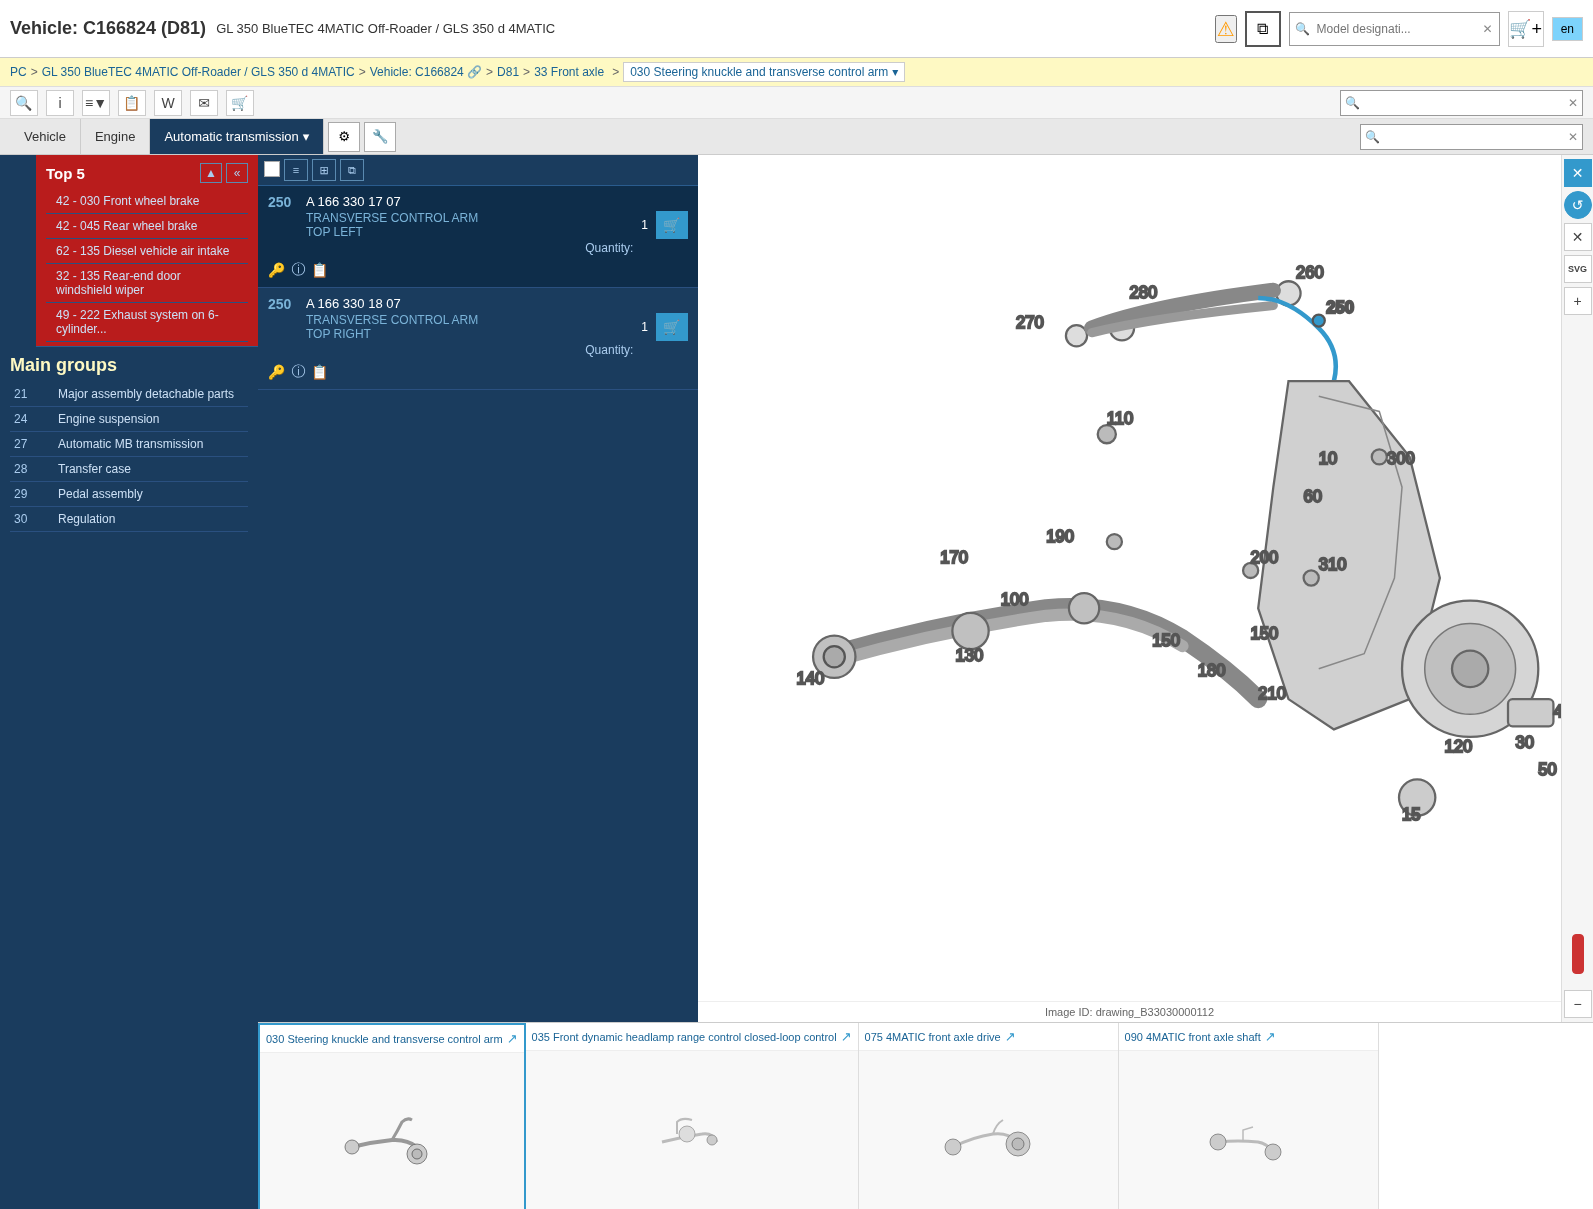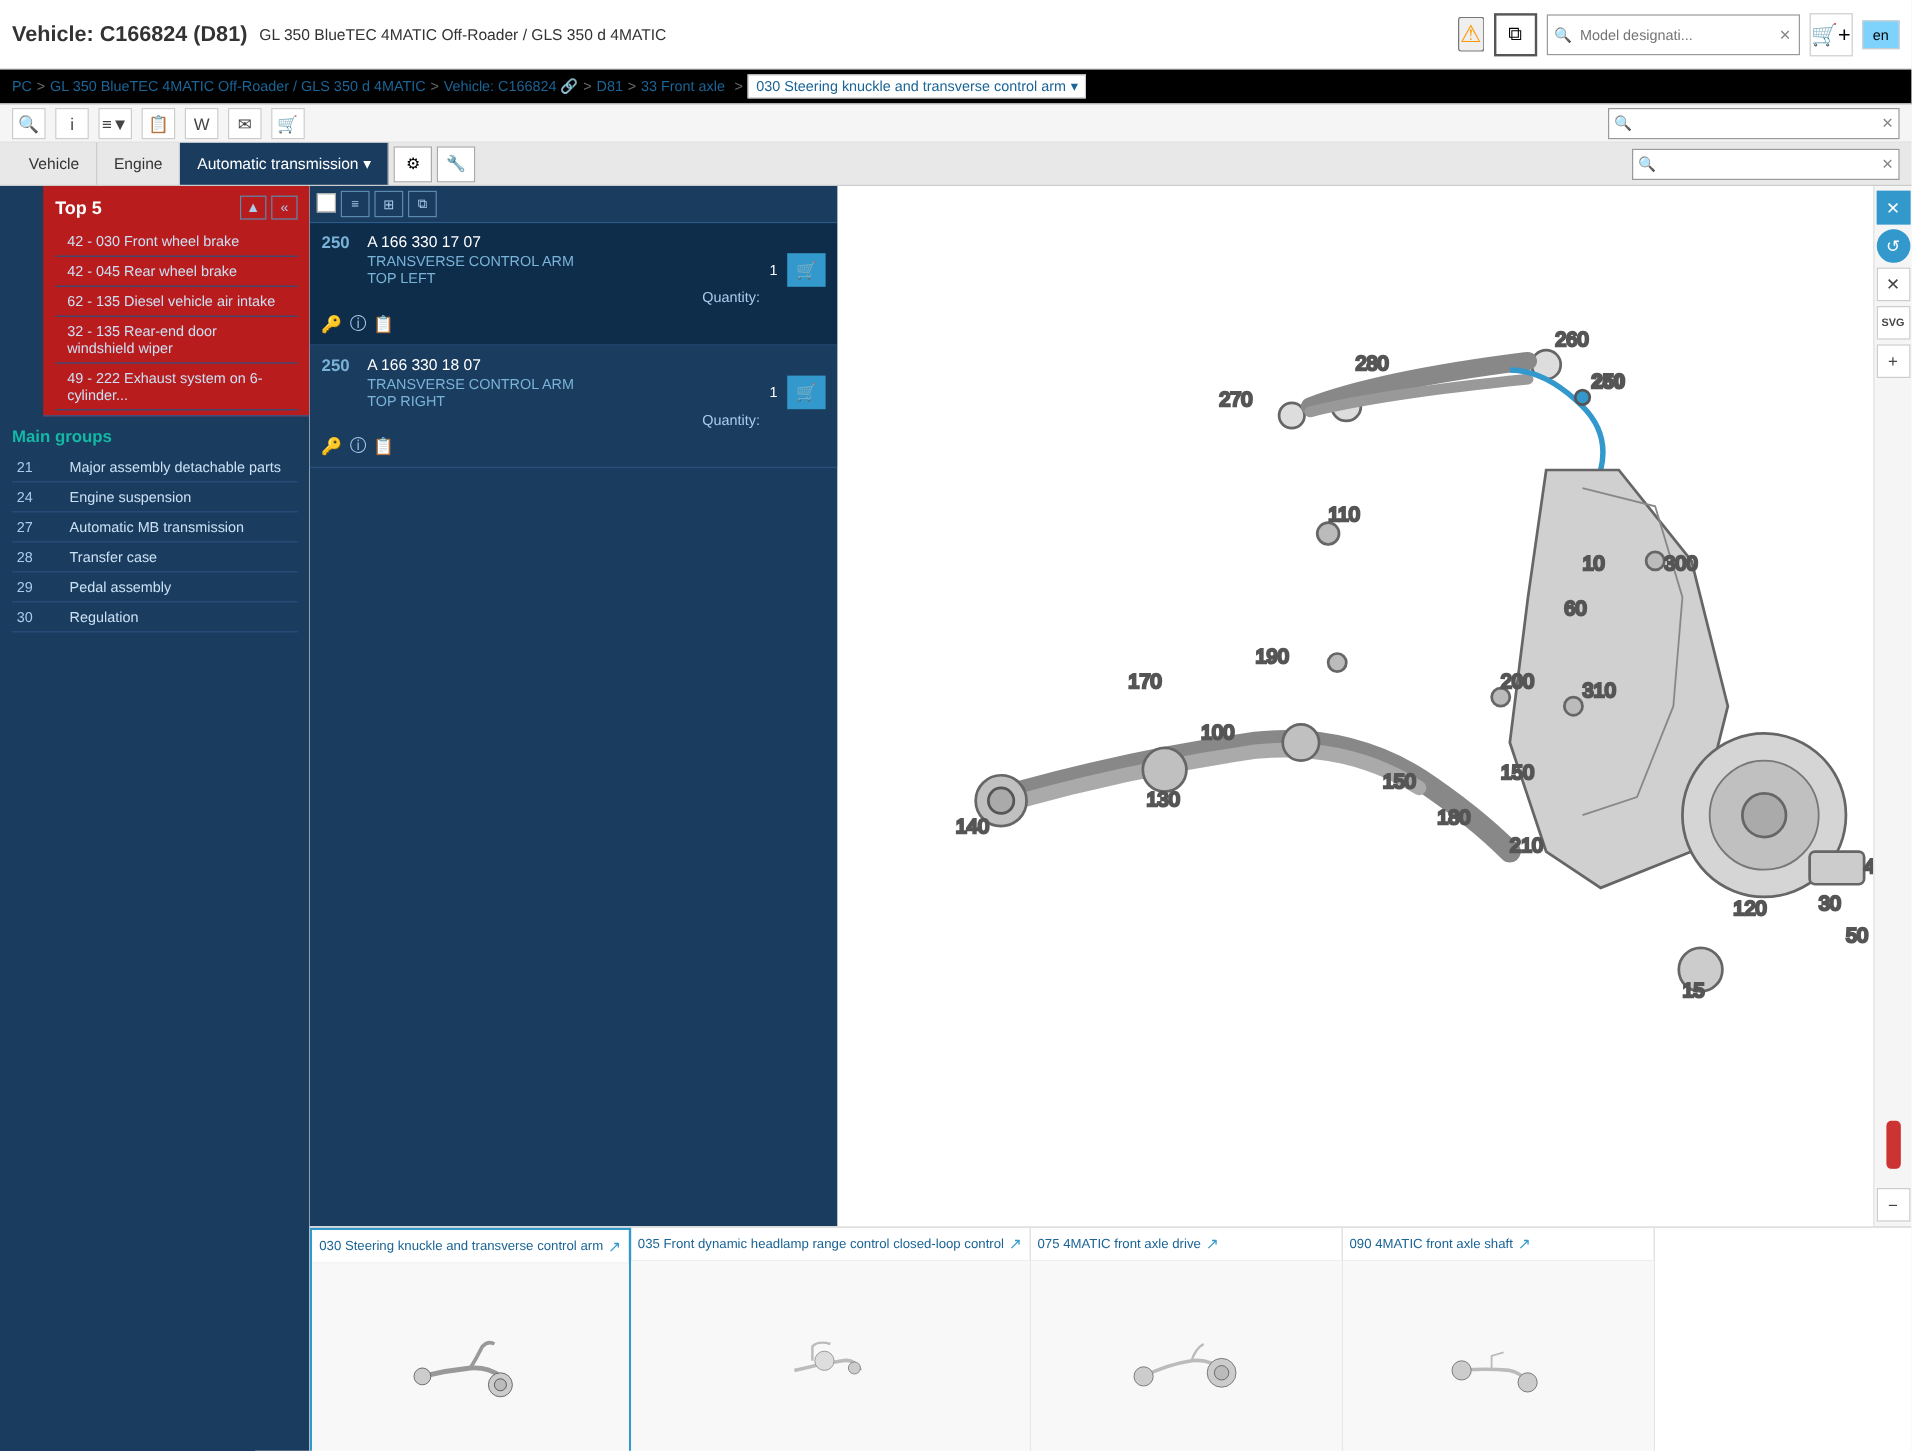--- a/index.html
+++ b/index.html
@@ -82,21 +82,21 @@
       padding: 4px 8px;
       cursor: pointer;
       font-size: 12px;
     }
 
     
     .breadcrumb {
       display: flex;
       align-items: center;
       flex-wrap: wrap;
-      background: #000000;
+      background: #fef9c3;
       padding: 4px 10px;
       border-bottom: 1px solid #ddd;
       font-size: 12px;
       gap: 4px;
       min-height: 26px;
     }
     .breadcrumb a, .breadcrumb span {
       color: #1a6496;
       cursor: pointer;
       text-decoration: none;
@@ -250,23 +250,23 @@
       color: #cce0f5;
       border-bottom: 1px solid #2a5080;
     }
 
     .sidebar-main-groups {
       padding: 8px 10px 4px;
       flex: 1;
       overflow-y: auto;
     }
     .main-groups-title {
-      font-size: 14px;
+      font-size: 18px;
       font-weight: bold;
-      color: #14b8a6;
+      color: #fef9c3;
       margin-bottom: 6px;
     }
     .group-item {
       display: flex;
       padding: 5px 4px;
       cursor: pointer;
       font-size: 12px;
       color: #cce0f5;
       border-bottom: 1px solid #2a5080;
       gap: 24px;
@@ -748,20 +748,21 @@
               <text x="1245" y="510" font-size="11" fill="#333">50</text>
 
               <circle cx="1165" cy="525" r="12" fill="#ccc" stroke="#666" stroke-width="1.5"></circle>
               <text x="1155" y="540" font-size="11" fill="#333">15</text>
 
               <text x="1100" y="305" font-size="11" fill="#333">10</text>
               <text x="1090" y="330" font-size="11" fill="#333">60</text>
             </g>
           </svg>
         </div>
+        <div class="image-id">Image ID: drawing_B33030000112</div>
       </div>
 
       <div class="right-toolbar">
         <button class="right-btn active">✕</button>
         <button class="right-btn blue-circle" style="background:#3399cc;color:#fff;border-radius:50%;border-color:#3399cc;">↺</button>
         <button class="right-btn">✕</button>
         <button class="right-btn" style="font-size:9px;font-weight:bold;">SVG</button>
         <button class="right-btn">+</button>
         <div style="flex:1;"></div>
         <button class="right-btn red-pill" style="background:#cc3333;color:#fff;border-radius:4px;border-color:#cc3333;width:12px;height:40px;"></button>

